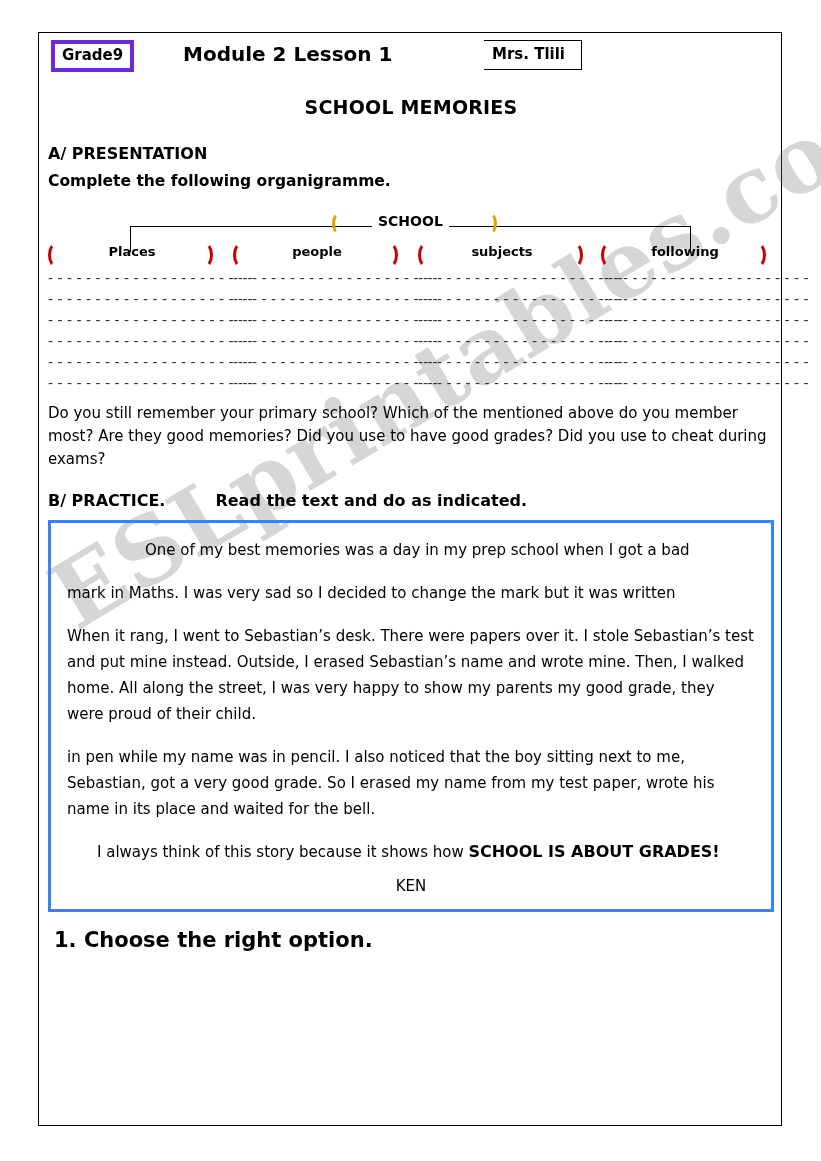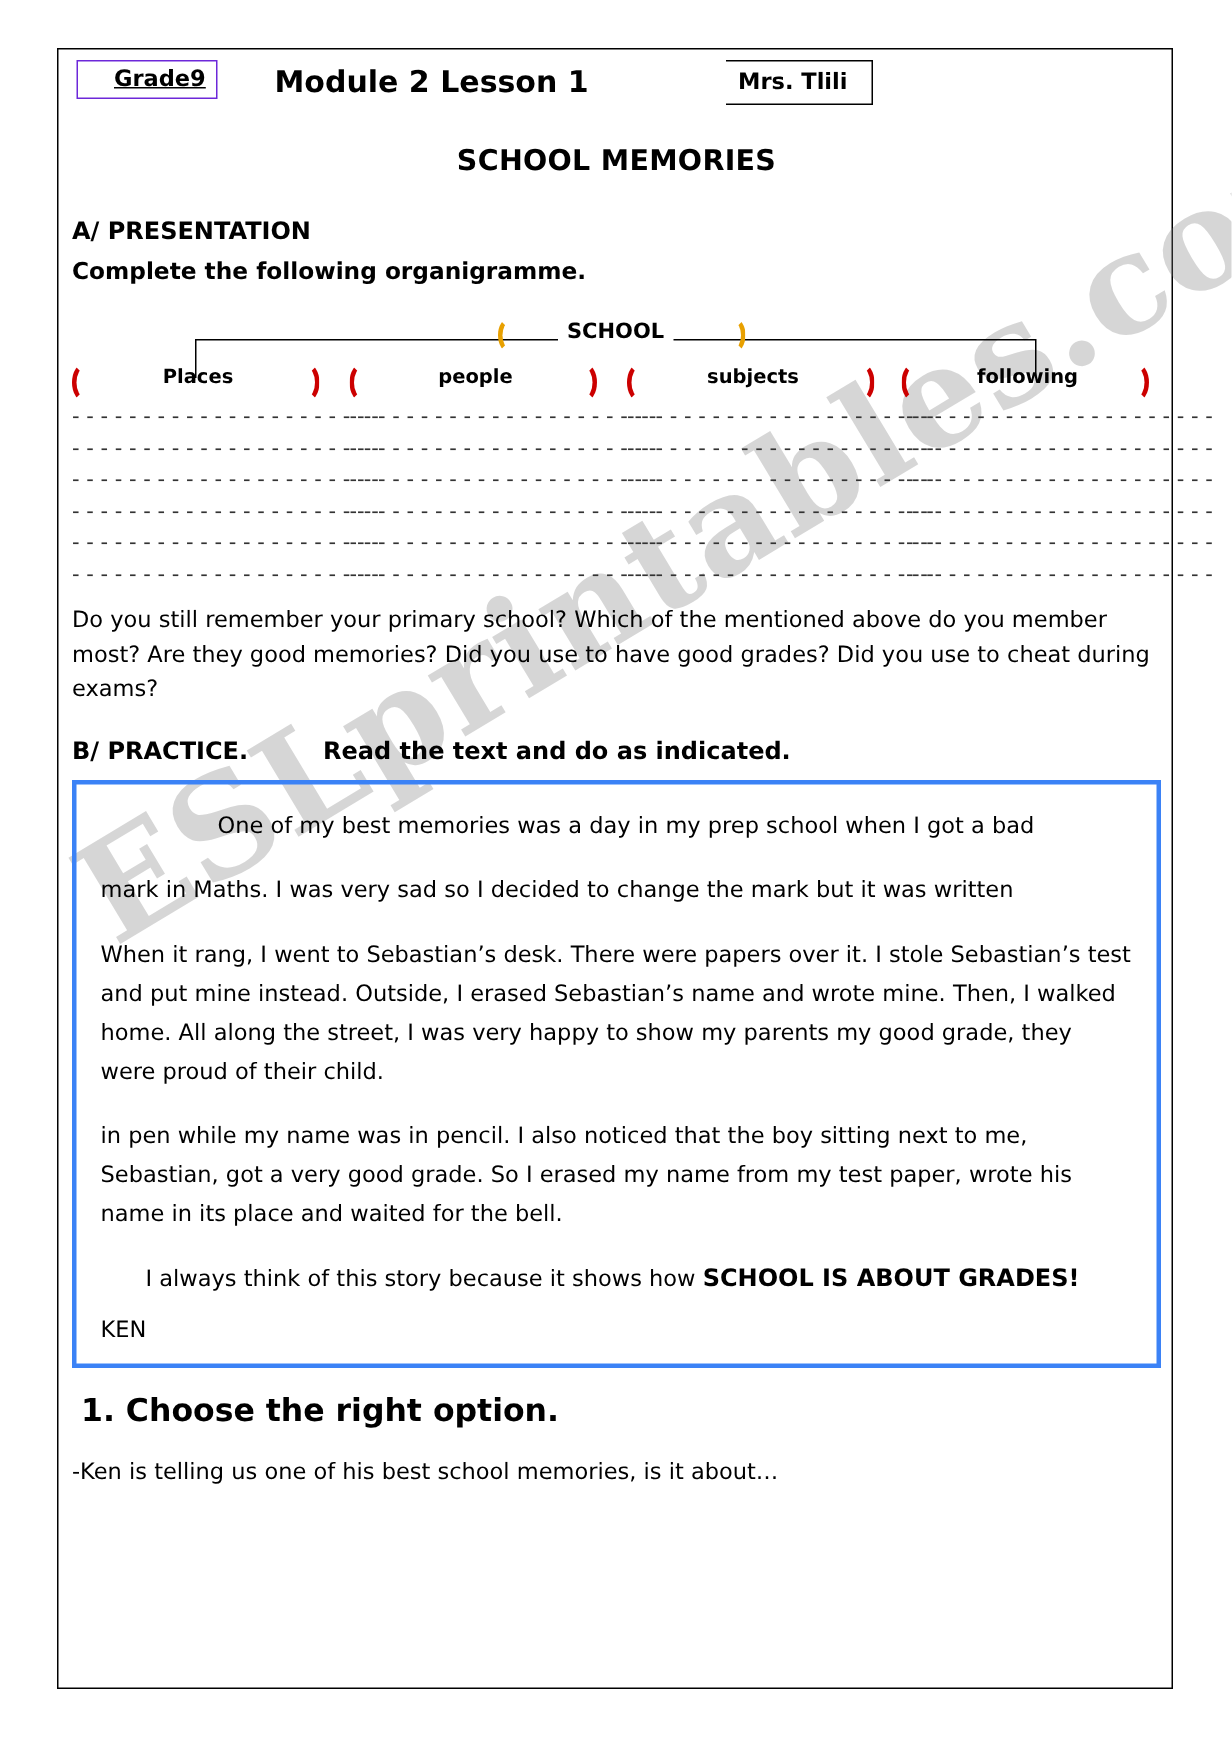--- a/index.html
+++ b/index.html
@@ -62,27 +62,26 @@
 
   
   .header-row {
     position: relative;
     height: 32px;
     margin-left: 3px;
   }
   .grade-box {
     position: absolute;
     left: 0; top: 0;
-    border: 1px solid #6d28d9;
-    padding: 4px 7px 5px 24px;
+    border: 4px solid #6d28d9;
+    padding: 4px 7px 5px 7px;
     font-size: 15px;
     font-weight: bold;
     font-family: "DejaVu Sans", sans-serif;
     line-height: 1;
-    text-decoration: underline;
   }
   .module-title {
     position: absolute;
     left: 132px;
     top: 2px;
     font-size: 20px;
     font-weight: bold;
     font-family: "DejaVu Sans", sans-serif;
   }
   .teacher-box {
@@ -205,20 +204,21 @@
     margin: 0 0 17px 0;
     font-size: 15px;
     line-height: 26px;
     font-family: "DejaVu Sans", sans-serif;
   }
   .text-box p.indent { text-indent: 78px; }
   .text-box p.indent2 { text-indent: 30px; }
   .text-box p.last { margin-bottom: 8px; }
   .text-box .strongpart { font-weight: bold; font-size: 16px; }
   .signature {
+    text-align: center;
     font-size: 15px;
     margin: 12px 0 2px 0;
     font-family: "DejaVu Sans", sans-serif;
   }
 
   .q-block {
     margin-top: 16px;
   }
   .q-title {
     font-size: 21px;
@@ -332,17 +332,16 @@
       <p class="indent">One of my best memories was a day in my prep school when I got a bad</p>
       <p>mark in Maths. I was very sad so I decided to change the mark but it was written</p>
       <p>When it rang, I went to Sebastian’s desk. There were papers over it. I stole Sebastian’s test and put mine instead. Outside, I erased Sebastian’s name and wrote mine. Then, I walked home. All along the street, I was very happy to show my parents my good grade, they were proud of their child.</p>
       <p>in pen while my name was in pencil. I also noticed that the boy sitting next to me, Sebastian, got a very good grade. So I erased my name from my test paper, wrote his name in its place and waited for the bell.</p>
       <p class="indent2 last"><span>I always think of this story because it shows how </span><span class="strongpart">SCHOOL IS ABOUT GRADES!</span></p>
       <div class="signature">KEN</div>
     </div>
 
     <div class="q-block">
       <div class="q-title">1.  Choose the right option.</div>
-      <div class="q-stem">-Ken is telling us one of his best school memories, is it about…</div>
     </div>
 
   </div>
 </div>
 
 </body></html>

